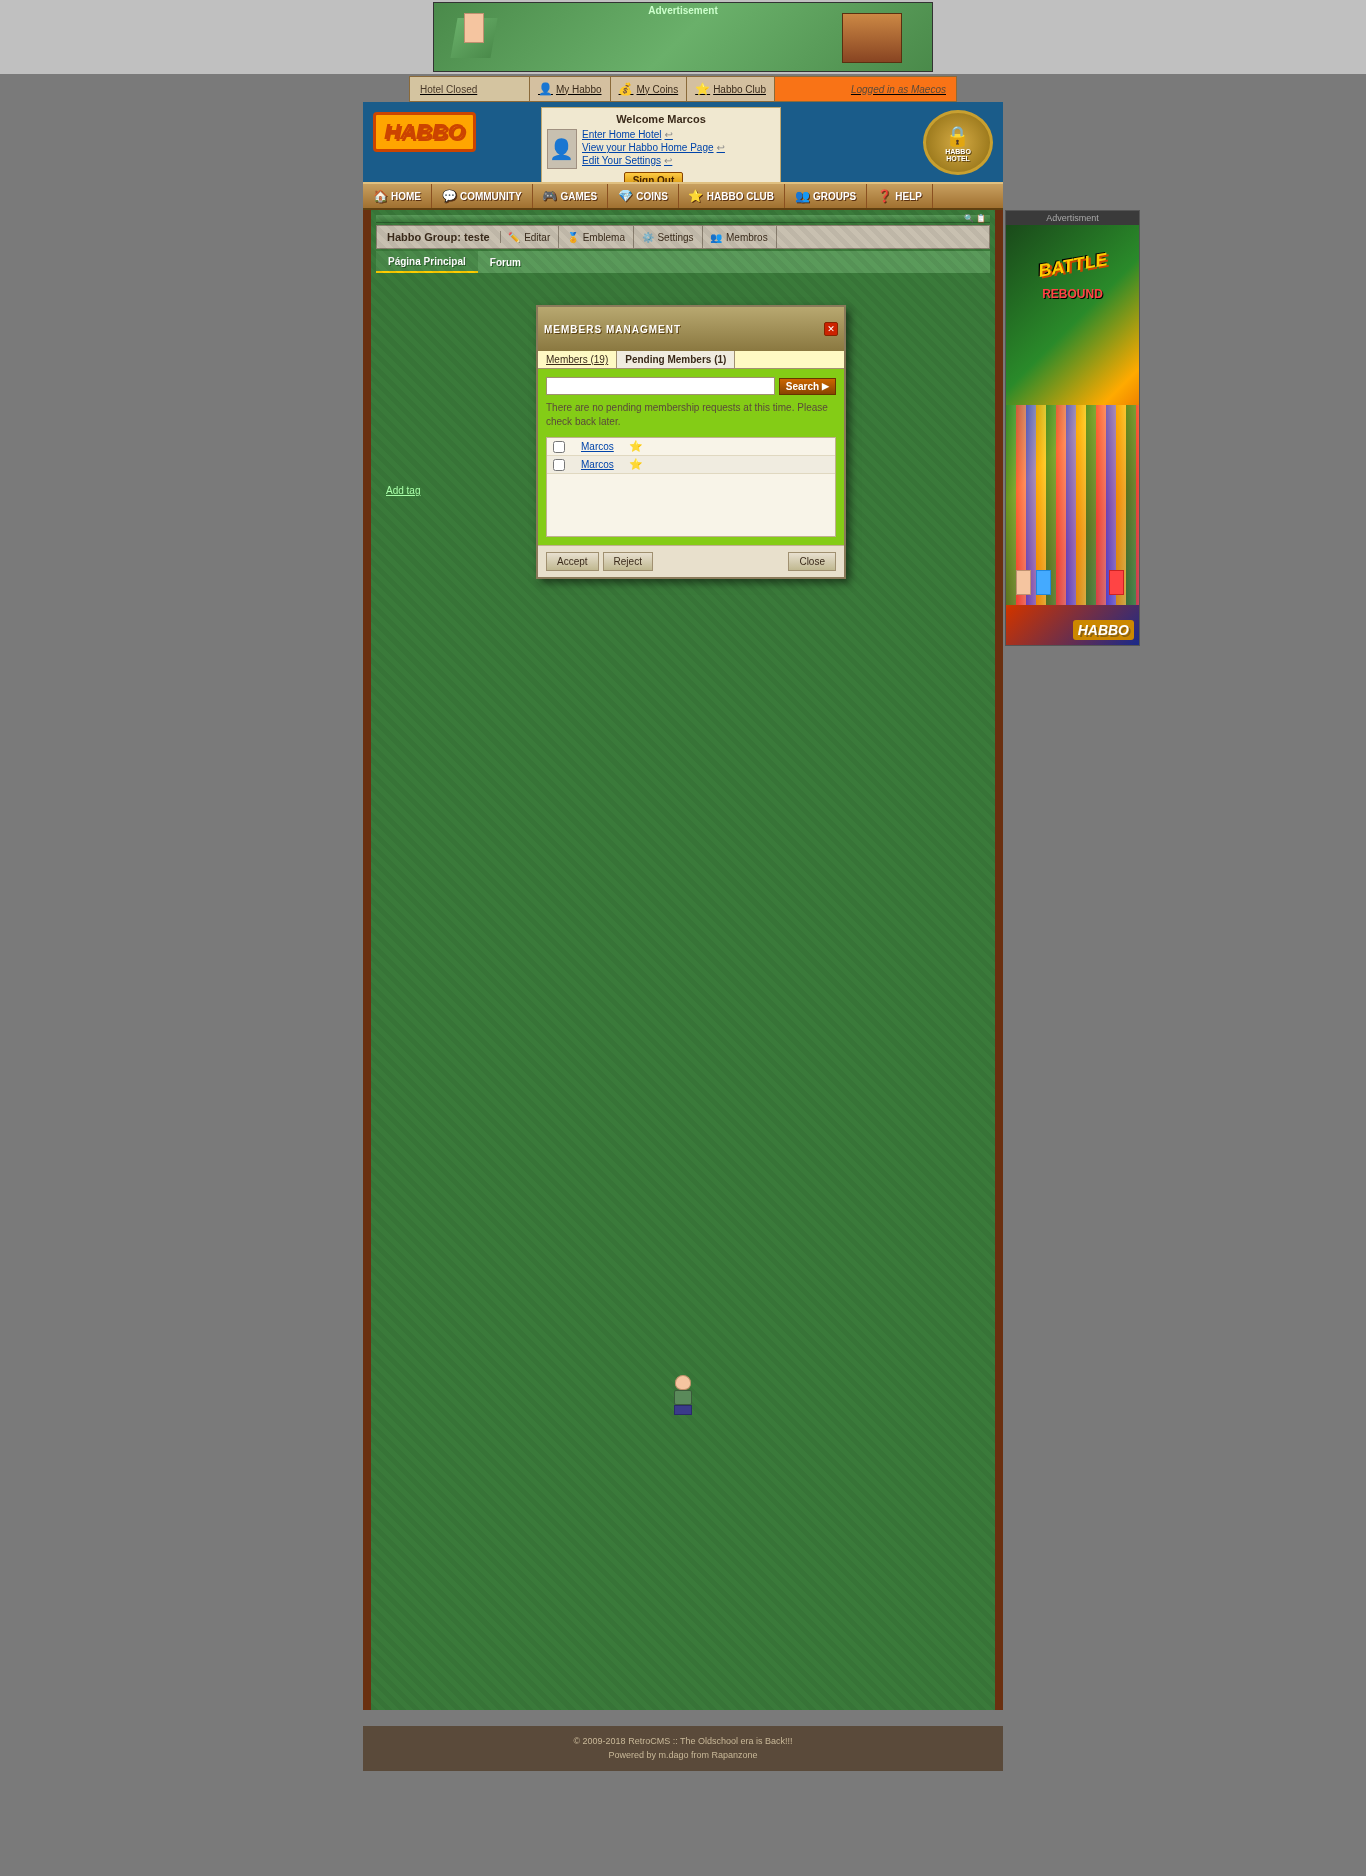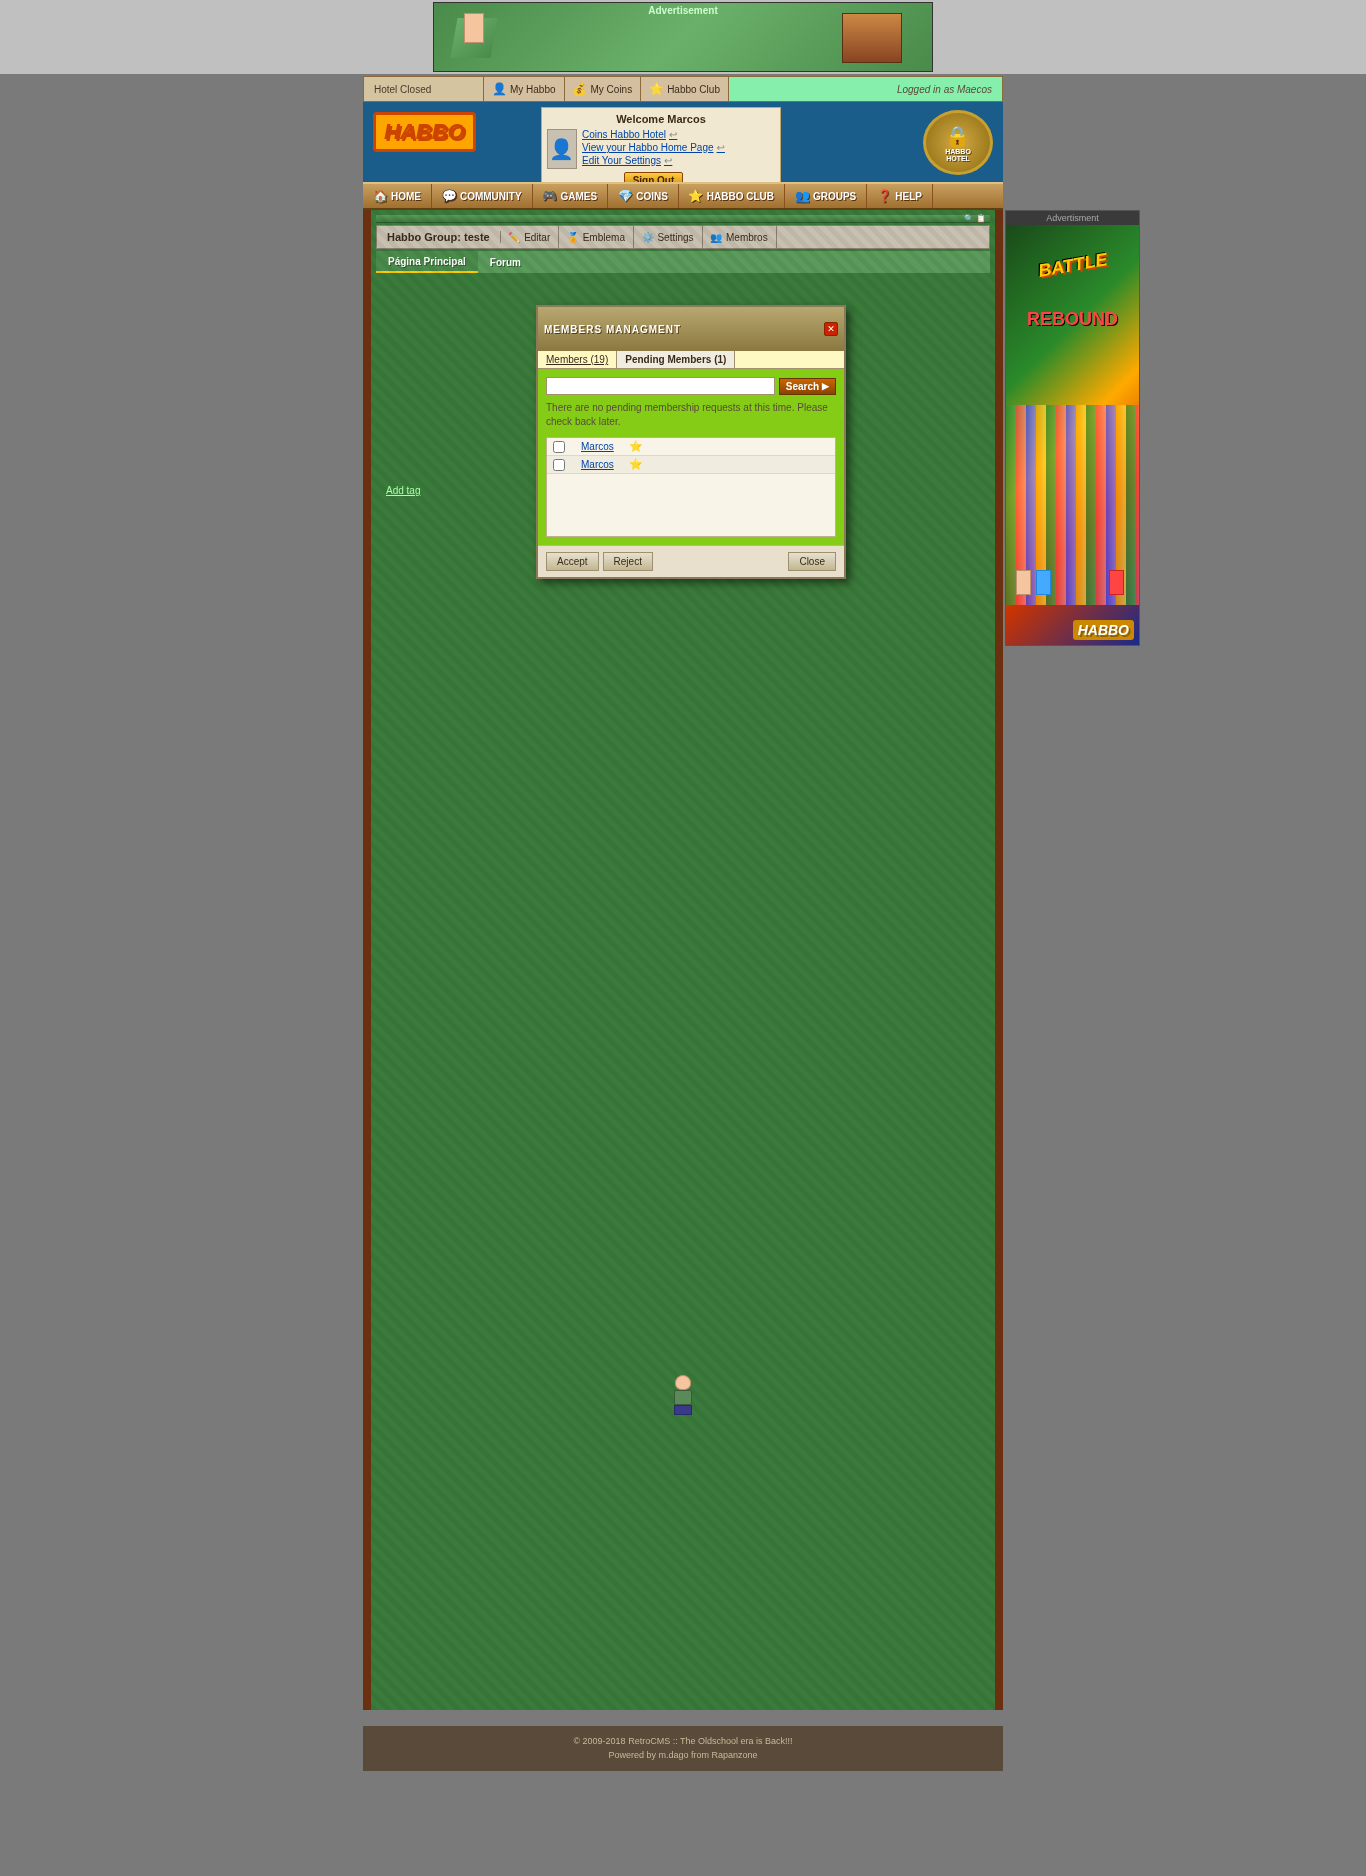--- a/index.html
+++ b/index.html
@@ -28,27 +28,28 @@
       font-size: 10px;
       position: absolute;
       top: 2px;
       left: 50%;
       transform: translateX(-50%);
       font-weight: bold;
     }
 
     
     .top-nav {
-      width: 640px;
+      width: 548px;
       margin: 0 auto;
-      background: #86efac;
+      background: #f97316;
       border: 1px solid #8a6a3a;
       display: flex;
       align-items: center;
       height: 26px;
+      text-decoration: underline;
     }
     .top-nav-hotel {
       background: #d4c4a0;
       border-right: 1px solid #8a6a3a;
       padding: 0 10px;
       height: 100%;
       display: flex;
       align-items: center;
       font-size: 10px;
       color: #4a3a2a;
@@ -445,24 +446,24 @@
       font-size: 18px;
       font-weight: 900;
       text-shadow: 2px 2px 0 #cc4400, -1px -1px 0 #000;
       transform: rotate(-10deg);
       font-style: italic;
       position: absolute;
       top: 30px;
     }
     .rebound-text {
       color: #ff4444;
-      font-size: 18px;
+      font-size: 12px;
       font-weight: 900;
       position: absolute;
-      top: 84px;
+      top: 62px;
       text-shadow: 1px 1px 0 #000;
     }
     .ad-grid {
       position: absolute;
       bottom: 40px;
       width: 100%;
       height: 200px;
       background: repeating-linear-gradient(
         90deg,
         #2a8a2a 0px, #4aaa4a 10px,
@@ -590,21 +591,21 @@
 
 <div style="text-align:center; margin-top:0;">
   <div class="habbo-header">
     <div class="habbo-logo">HABBO</div>
     <div class="habbo-welcome-panel">
       <div class="welcome-title">Welcome Marcos</div>
       <div style="display:flex; gap:5px; align-items:flex-start;">
         <div style="width:30px; height:40px; background:#c8c0b0; border:1px solid #a09080; display:flex; align-items:center; justify-content:center; font-size:20px;">👤</div>
         <div class="welcome-links">
           <a class="welcome-link">
-            <span>Coins Habbo Hotel</span> 
+            <span>Enter Home Hotel</span> 
               <span style="color:#888">↩</span>
           </a>
           <a class="welcome-link">
             <span>View your Habbo Home Page</span> 
               <span style="color:#888">↩</span>
           </a>
           <a class="welcome-link">
             <span>Edit Your Settings</span> 
               <span style="color:#888">↩</span>
           </a>

